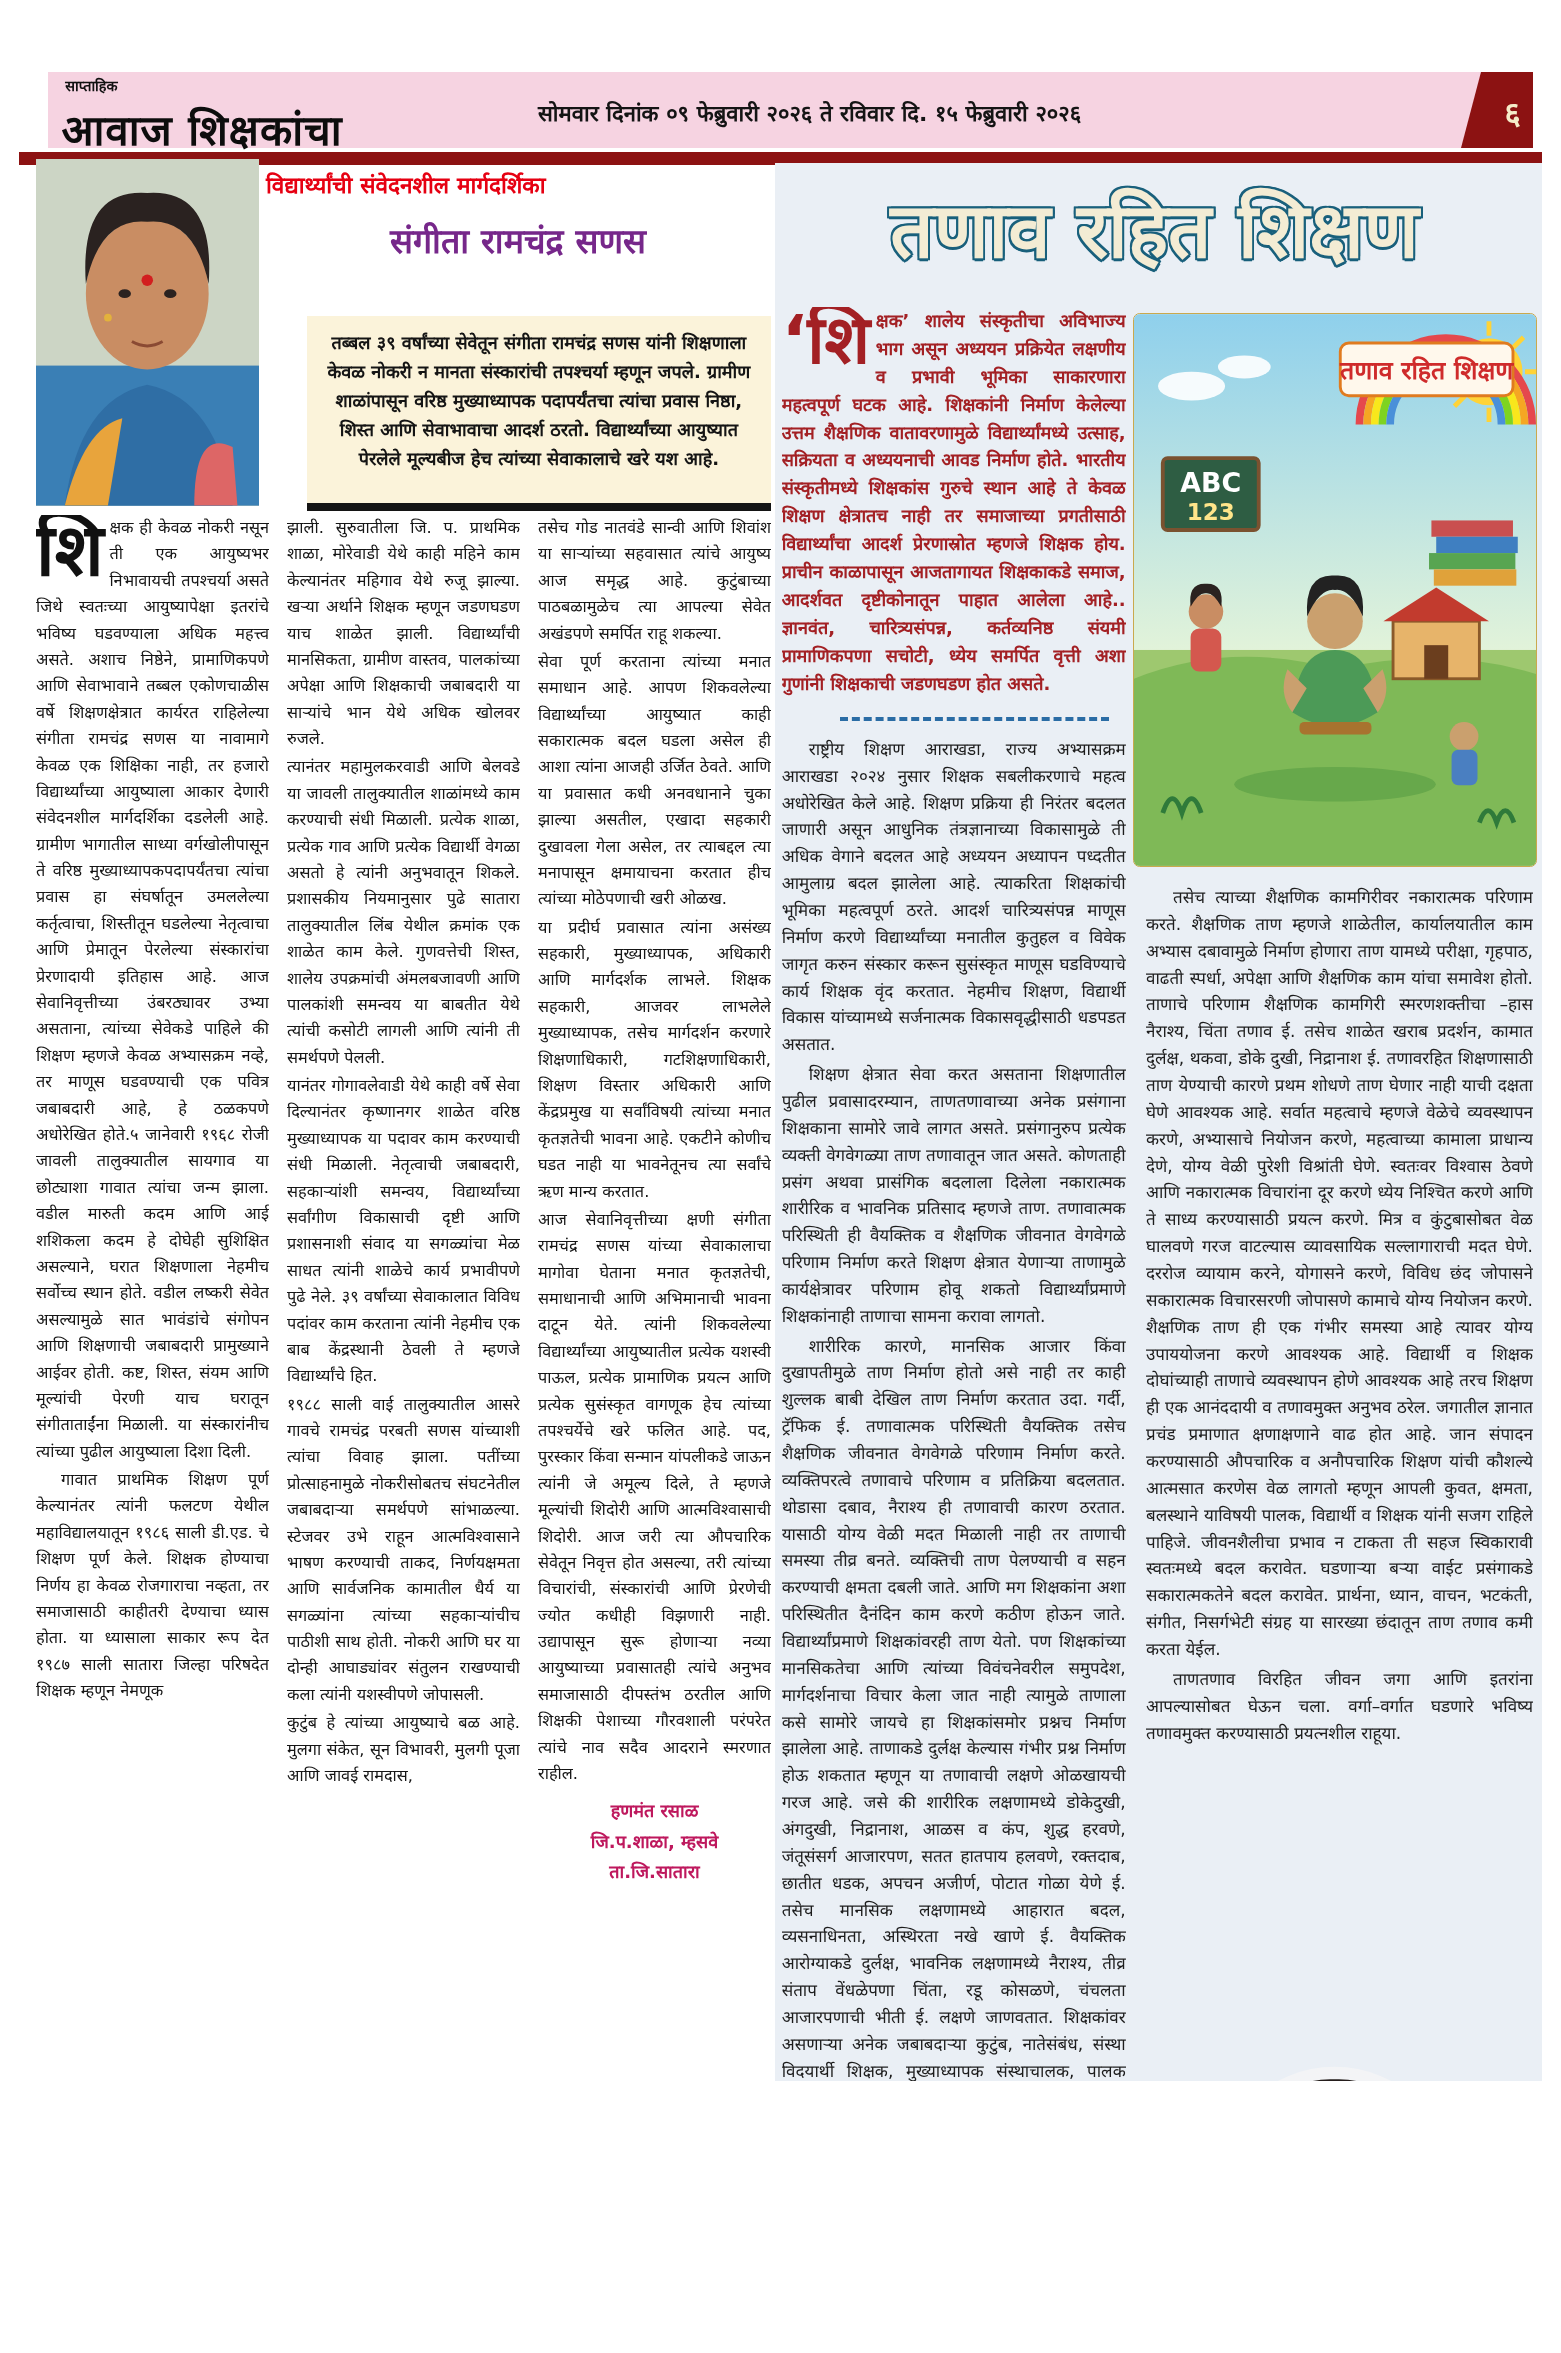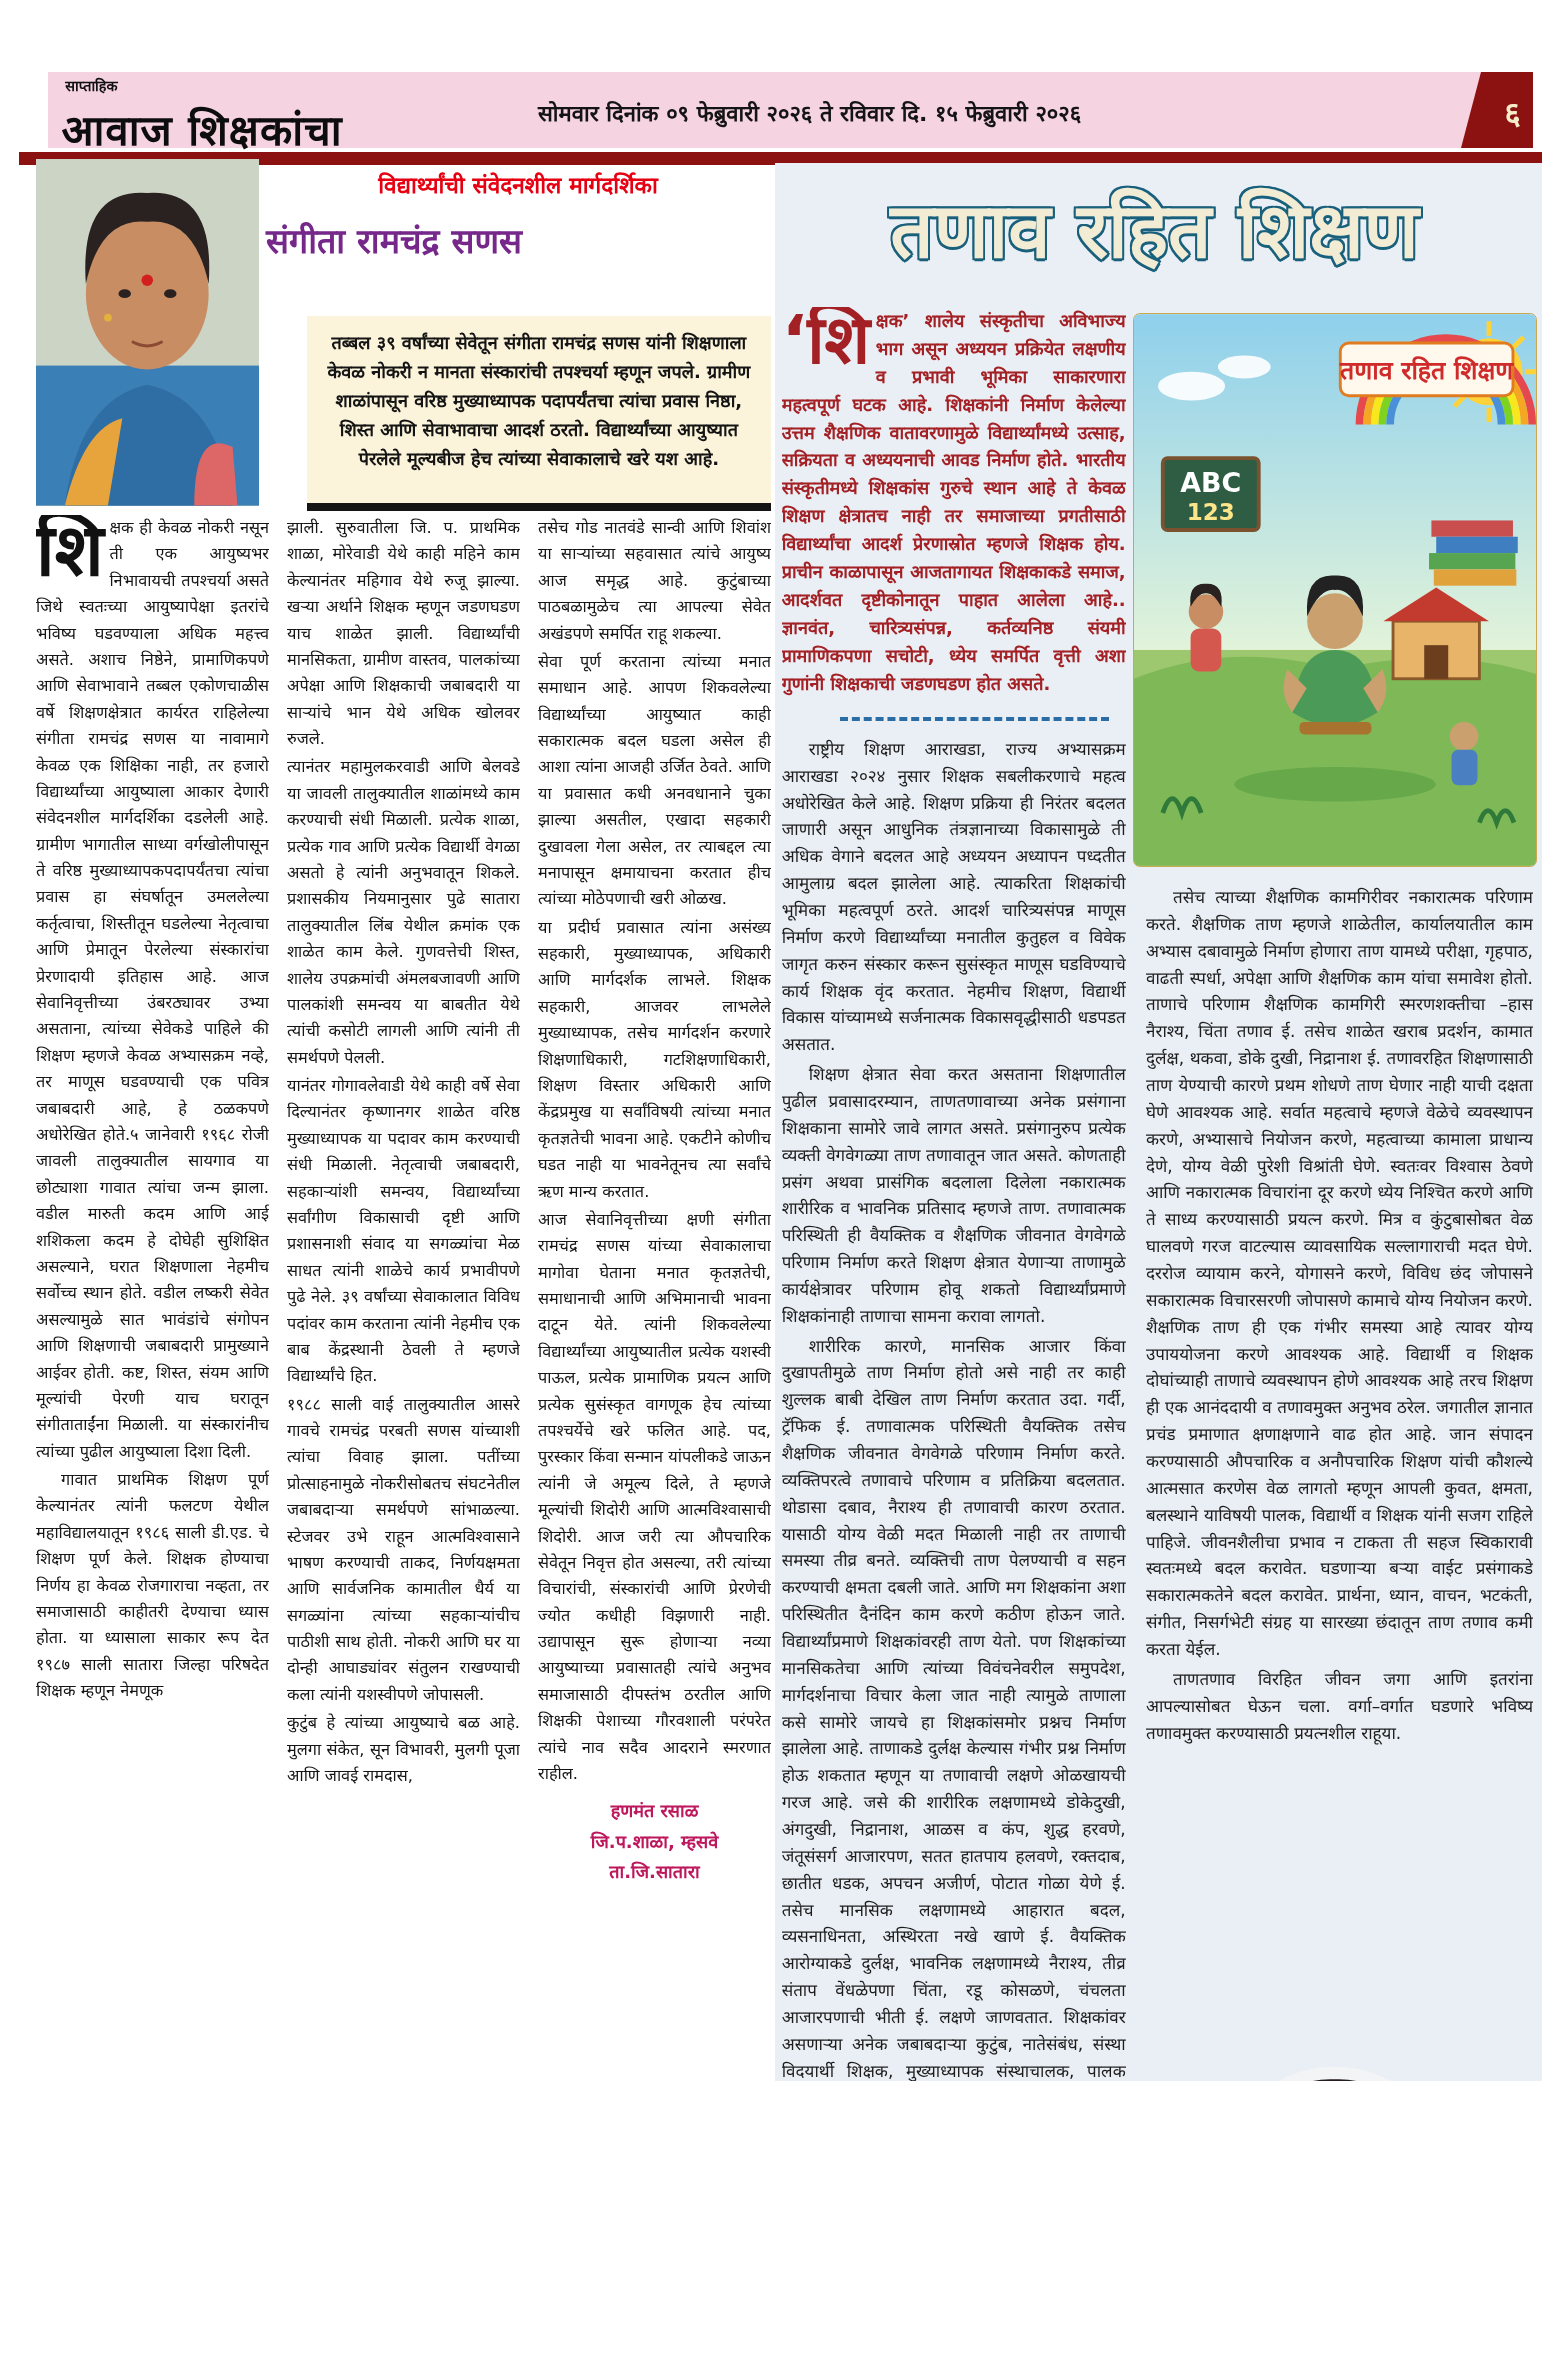--- a/index.html
+++ b/index.html
@@ -11,22 +11,22 @@
   .masthead-title{position:absolute;left:13.4px;top:28px;font-size:42px;font-weight:bold;color:#0d0d0d;letter-spacing:1px;}
   .date-line{position:absolute;left:490px;top:25px;font-size:22px;font-weight:bold;color:#141414;}
   .corner-slant{position:absolute;right:0;top:0;width:72px;height:76px;background:#8c1212;
                 clip-path:polygon(20px 0,100% 0,100% 100%,0 100%);}
   .corner-gap{position:absolute;right:50px;top:-2.9px;width:6.7px;height:84px;background:#ffffff;transform:skewX(-14deg);}
   .page-number{position:absolute;right:12.5px;top:19px;font-size:31px;font-weight:bold;color:#f5ecc9;}
   .red-bar{position:absolute;left:19px;top:152px;width:1523px;height:12.5px;background:#8c1212;}
 
   
   .portrait-left{position:absolute;left:36px;top:159px;width:223px;height:347px;overflow:hidden;background:#cdd6c6;}
-  .kicker{position:absolute;left:266px;top:169px;width:504px;text-align:center;font-size:22.6px;font-weight:bold;color:#e60012;}
-  .left-title{position:absolute;left:266px;top:217px;width:504px;font-size:34px;font-weight:bold;color:#76278a;}
+  .kicker{position:absolute;left:266px;top:169px;width:504px;text-align:left;font-size:22.6px;font-weight:bold;color:#e60012;}
+  .left-title{position:absolute;left:266px;top:217px;width:504px;text-align:center;font-size:34px;font-weight:bold;color:#76278a;}
   .intro-box{position:absolute;left:307px;top:316px;width:435px;height:174px;background:#fbf3da;
              border-bottom:8.6px solid #141414;padding:13.4px 14.4px 0 14.4px;
              font-size:18px;line-height:1.6;font-weight:bold;color:#141414;text-align:center;overflow:hidden;}
   .left-body{position:absolute;left:36px;top:515px;width:735px;height:1825px;}
   .col{position:absolute;top:0;height:1825px;width:233px;overflow:hidden;text-align:justify;}
   .col1{left:0;} .col2{left:251px;} .col3{left:502px;}
   .para{margin:0 0 1.9px 0;font-size:16.3px;line-height:1.62;color:#151515;text-indent:25px;}
   .para.nofirst{text-indent:0;}
   .dropcap{float:left;font-size:72px;line-height:0.85;font-weight:bold;color:#111;padding:4.8px 5.8px 0 0;text-indent:0;}
   .signature{margin-top:8.6px;text-align:center;font-weight:bold;font-size:18px;line-height:1.7;color:#be185d;}

